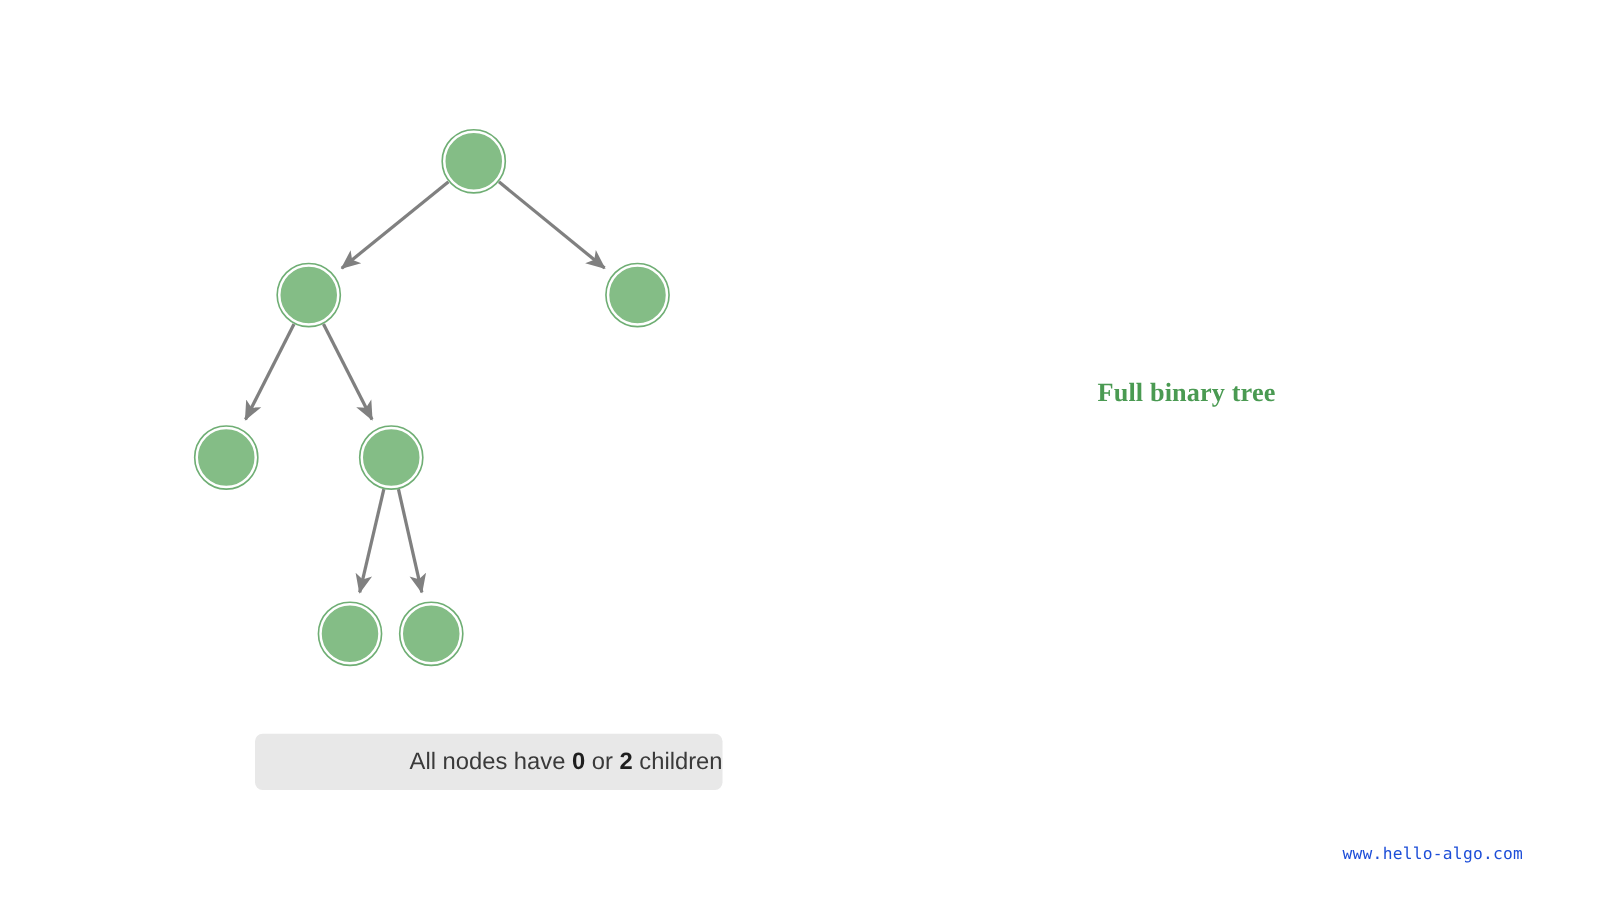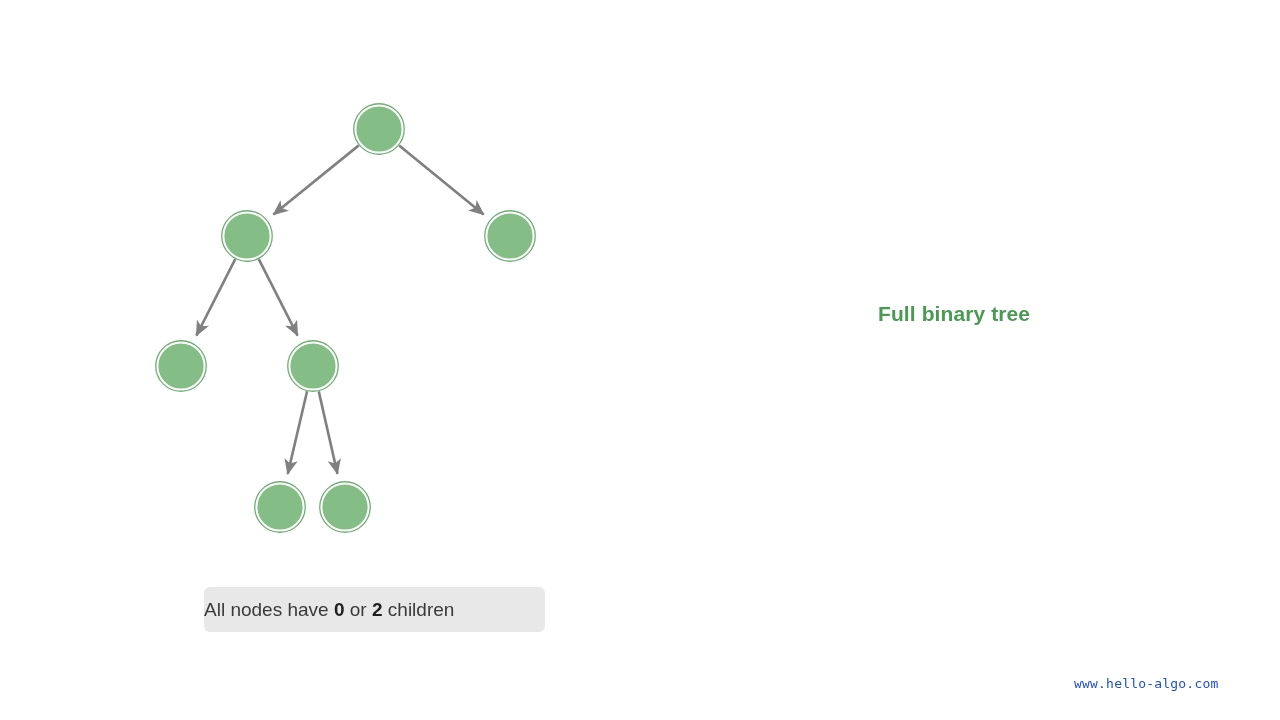--- a/index.html
+++ b/index.html
@@ -25,38 +25,38 @@
     left: 0;
     top: 0;
     width: 1280px;
     height: 720px;
     display: block;
   }
   #diagram-title {
     position: absolute;
     left: 878px;
     top: 302px;
-    font-family: Liberation Sans, sans-serif;
+    font-family: Liberation Serif, serif;
     font-size: 21px;
     font-weight: bold;
     color: #4a9a52;
     white-space: nowrap;
     letter-spacing: 0.1px;
   }
   #caption-box {
     position: absolute;
     left: 204px;
     top: 587px;
-    width: 341px;
+    width: 374px;
     height: 45px;
     background: #e8e8e8;
     border-radius: 6px;
     display: flex;
     align-items: center;
-    justify-content: flex-start;
+    justify-content: flex-end;
     box-sizing: border-box;
   }
   #caption-text {
     font-family: "Liberation Sans", sans-serif;
     font-size: 19px;
     color: #3a3a3a;
     white-space: pre;
   }
   #caption-text b {
     font-weight: bold;

